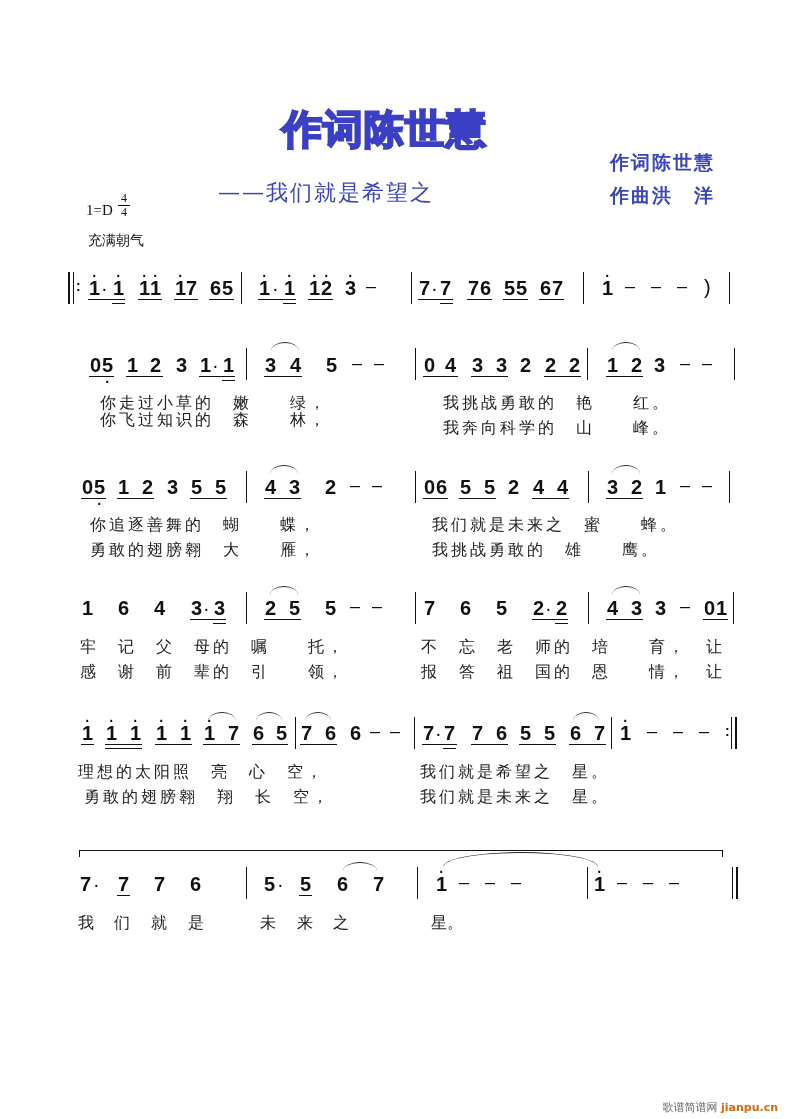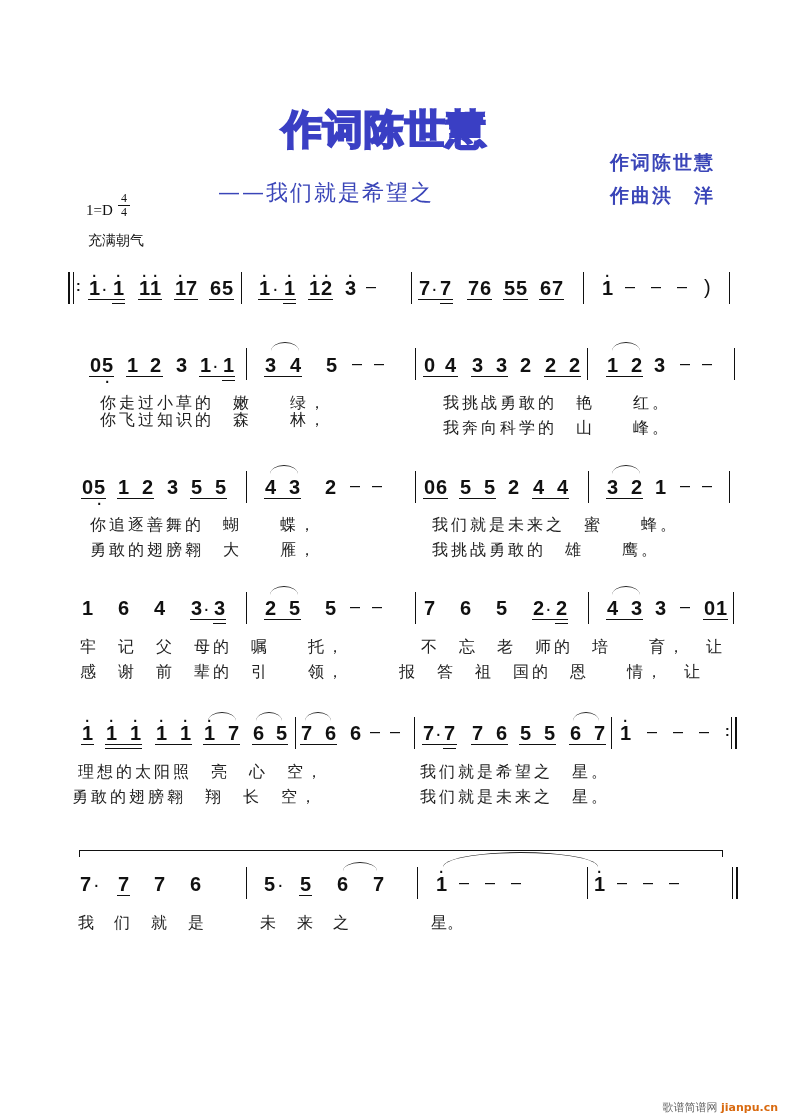--- a/index.html
+++ b/index.html
@@ -250,21 +250,21 @@
   <div class="note" style="left:655px;top:598px">3</div>
   <div class="dash" style="left:680px;top:596px">–</div>
   <div class="note" style="left:704px;top:598px">0</div>
   <div class="note" style="left:716px;top:598px">1</div>
   <div class="ul1" style="left:703px;top:619px;width:25px"></div>
   <div class="bar" style="left:733px;top:592px;height:32px"></div>
 
   <div class="lyric" style="left:80px;top:637px;letter-spacing:3px">牢　记　父　母的　嘱　　托，</div>
   <div class="lyric" style="left:80px;top:662px;letter-spacing:3px">感　谢　前　辈的　引　　领，</div>
   <div class="lyric" style="left:421px;top:637px;letter-spacing:3px">不　忘　老　师的　培　　育，　让</div>
-  <div class="lyric" style="left:399px;top:662px;letter-spacing:3px">报　答　祖　国的　恩　　情，　让</div>
+  <div class="lyric" style="left:421px;top:662px;letter-spacing:3px">报　答　祖　国的　恩　　情，　让</div>
 </div>
 
 <div class="row" style="top:0">
   <div class="note" style="left:82px;top:723px"><span>1</span><span class="dot-above">·</span></div>
   <div class="ul1" style="left:81px;top:744px;width:13px"></div>
   <div class="note" style="left:106px;top:723px"><span>1</span><span class="dot-above">·</span></div>
   <div class="note" style="left:130px;top:723px"><span>1</span><span class="dot-above">·</span></div>
   <div class="ul1" style="left:105px;top:744px;width:37px"></div>
   <div class="ul2" style="left:105px;top:748px;width:37px"></div>
   <div class="note" style="left:156px;top:723px"><span>1</span><span class="dot-above">·</span></div>
@@ -308,21 +308,21 @@
 
   <div class="note" style="left:620px;top:723px"><span>1</span><span class="dot-above">·</span></div>
   <div class="dash" style="left:647px;top:721px">–</div>
   <div class="dash" style="left:673px;top:721px">–</div>
   <div class="dash" style="left:699px;top:721px">–</div>
   <div class="note" style="left:725px;top:721px;font-size:14px">:</div>
   <div class="bar" style="left:731px;top:717px;height:32px"></div>
   <div class="bar" style="left:735px;top:717px;height:32px;border-left-width:2.5px"></div>
 
   <div class="lyric" style="left:78px;top:762px;letter-spacing:3px">理想的太阳照　亮　心　空，</div>
-  <div class="lyric" style="left:72px;top:787px;letter-spacing:3px">勇敢的翅膀翱　翔　长　空，</div>
+  <div class="lyric" style="left:84px;top:787px;letter-spacing:3px">勇敢的翅膀翱　翔　长　空，</div>
   <div class="lyric" style="left:420px;top:762px;letter-spacing:3px">我们就是希望之　星。</div>
   <div class="lyric" style="left:420px;top:787px;letter-spacing:3px">我们就是未来之　星。</div>
 </div>
 
 <div class="row" style="top:0">
   <div class="abs" style="left:79px;top:850px;width:642px;height:6px;border-top:1.3px solid #111;border-left:1.3px solid #111;border-right:1.3px solid #111"></div>
 
   <div class="note" style="left:80px;top:874px">7</div>
   <div class="note" style="left:93px;top:874px;font-weight:normal">·</div>
   <div class="note" style="left:118px;top:874px">7</div>

